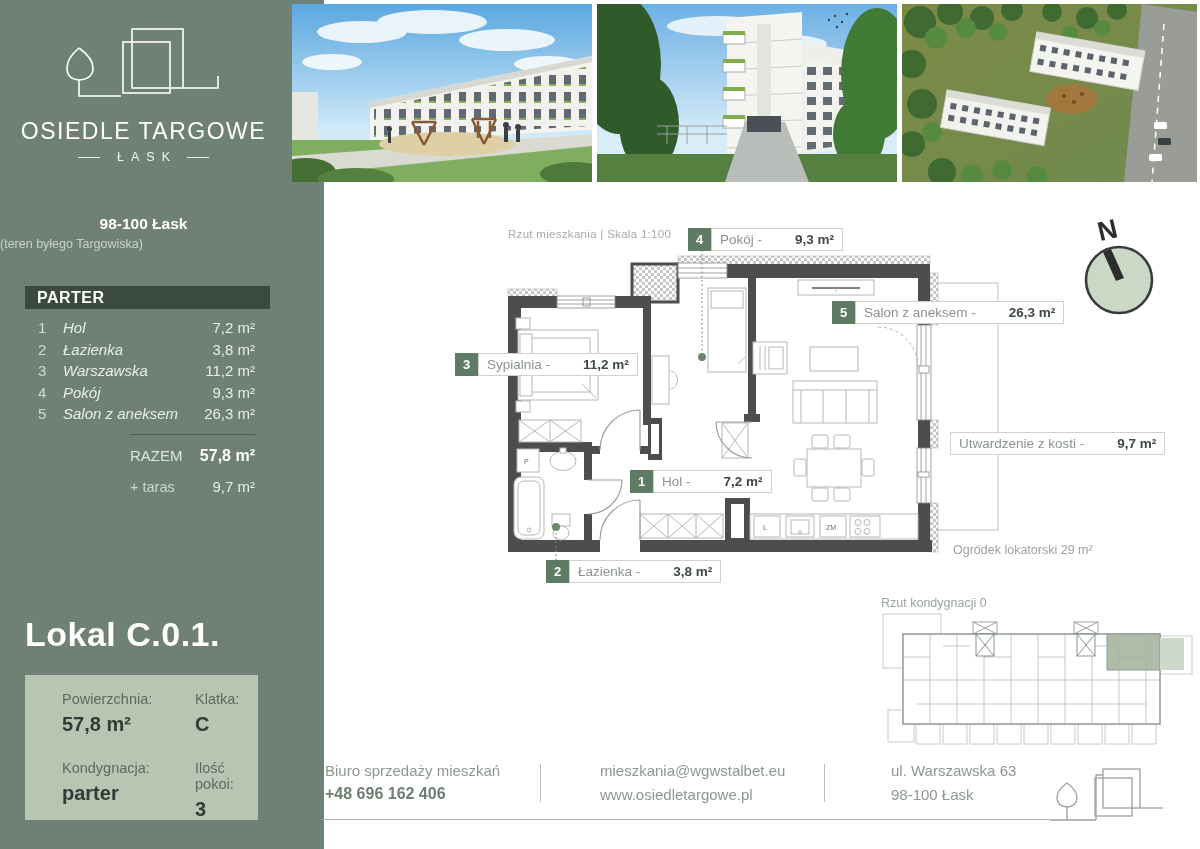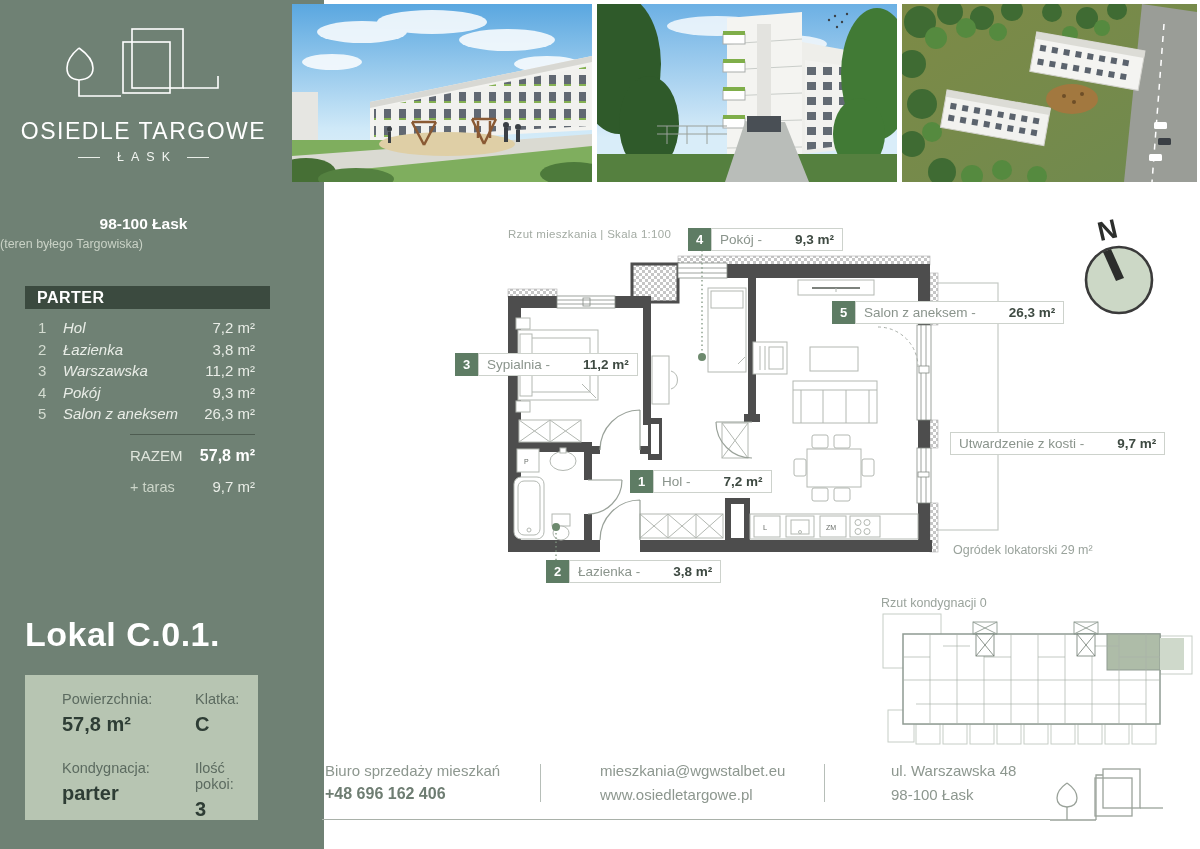--- a/index.html
+++ b/index.html
@@ -579,21 +579,21 @@
     <div class="l1">Biuro sprzedaży mieszkań</div>
     <div class="phone">+48 696 162 406</div>
   </div>
   <div class="abs vdiv" style="left:540px;top:764px"></div>
   <div class="abs foot-col" style="left:600px;top:762px">
     <div class="l1">mieszkania@wgwstalbet.eu</div>
     <div class="l2">www.osiedletargowe.pl</div>
   </div>
   <div class="abs vdiv" style="left:824px;top:764px"></div>
   <div class="abs foot-col" style="left:891px;top:762px">
-    <div class="l1">ul. Warszawska 48</div>
+    <div class="l1">ul. Warszawska 63</div>
     <div class="l2">98-100 Łask</div>
   </div>
   <div class="abs hrule" style="left:322px;top:819px;width:728px"></div>
   <svg class="abs" style="left:1050px;top:758px" width="120" height="66" viewBox="0 0 120 66">
     <g fill="none" stroke="#9aa29a" stroke-width="1.3">
       <path d="M0,62 H46"></path>
       <path d="M17,49 V62"></path>
       <path d="M17,25 Q27,32 27,40 Q27,48 17,49 Q7,48 7,40 Q7,32 17,25"></path>
       <path d="M46,62 V17 H53"></path>
       <rect x="53" y="11" width="37" height="39"></rect>

